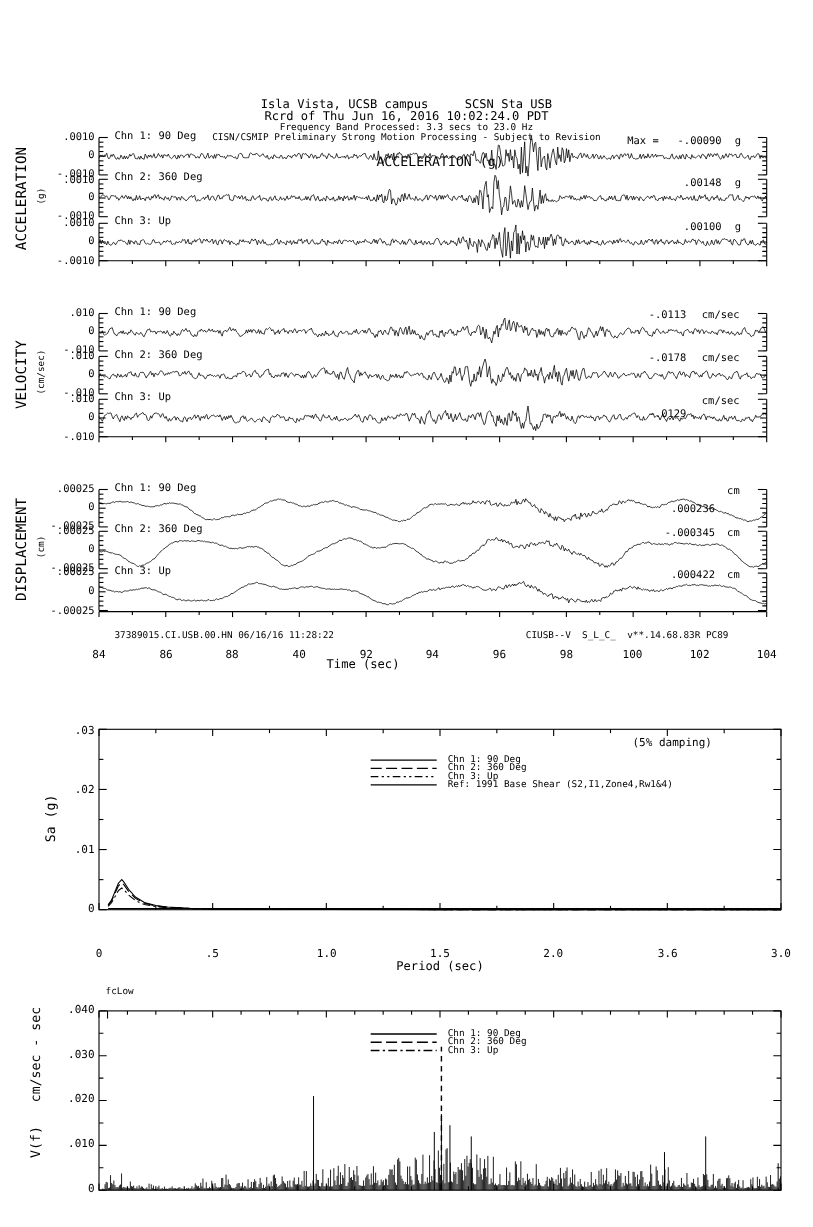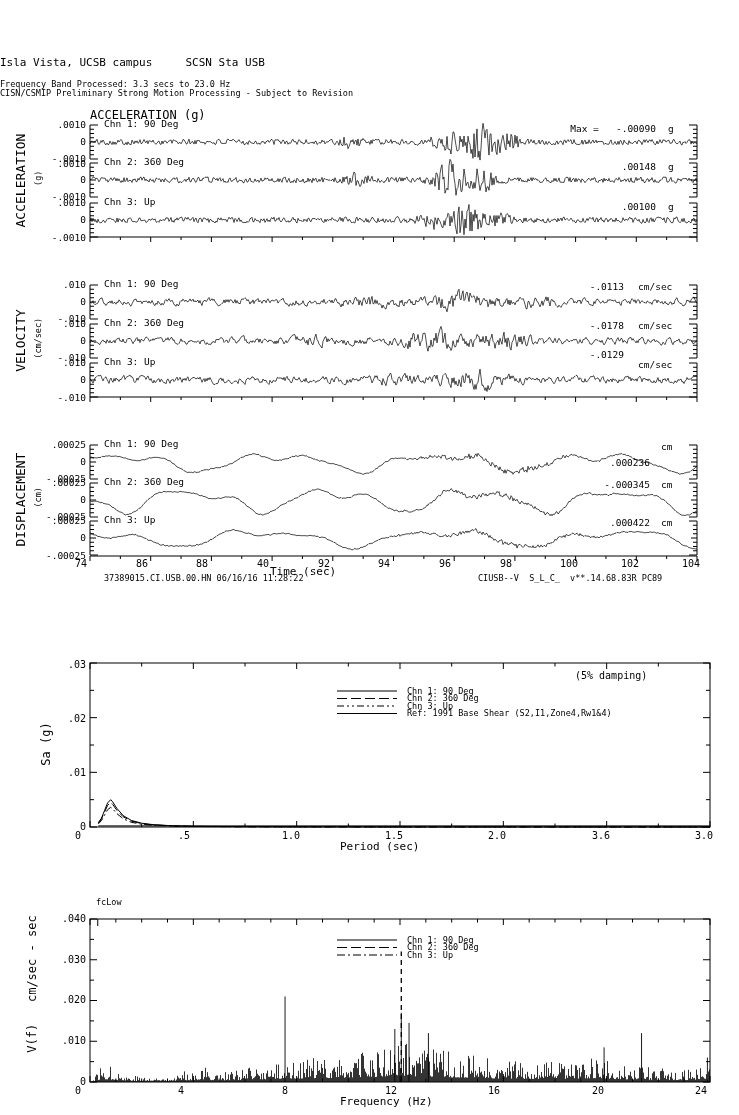--- a/index.html
+++ b/index.html
@@ -1,20 +1,20 @@
 <!DOCTYPE html>
 <html><head>
 <meta charset="utf-8">
 <style>
   html,body{margin:0;padding:0;background:#fff;}
   .page{position:relative;width:739px;height:1115px;background:#fff;overflow:hidden;
         font-family:"DejaVu Sans Mono","Liberation Mono",monospace;color:#000;}
   .t{position:absolute;white-space:pre;line-height:1;}
   .r{text-align:right;}
-  .c{text-align:left;}
+  .c{text-align:center;margin-top:32px;}
   .rot{transform:rotate(-90deg);text-align:center;}
   svg{position:absolute;left:0;top:0;}
 </style>
 </head>
 <body>
 
 <div class="page">
 
   <svg id="cv" width="739" height="1115">
       <line x1="90" y1="125" x2="90" y2="159" stroke="#000" stroke-width="1"></line>
@@ -400,20 +400,21 @@
       <line x1="604.0833333333333" y1="1082" x2="604.0833333333333" y2="1047.3625" stroke="#000" stroke-width="0.9"></line>
       <line x1="641.5416666666666" y1="1082" x2="641.5416666666666" y2="1033.1" stroke="#000" stroke-width="0.9"></line>
       <line x1="707.4166666666666" y1="1082" x2="707.4166666666666" y2="1057.55" stroke="#000" stroke-width="0.9"></line>
       <line x1="401.2916666666667" y1="1082" x2="401.2916666666667" y2="951.6" stroke="#000" stroke-width="1.3" stroke-dasharray="5,4"></line>
       <line x1="337" y1="940" x2="397" y2="940" stroke="#000" stroke-width="1.2"></line>
       <line x1="337" y1="947.5" x2="397" y2="947.5" stroke="#000" stroke-width="1.2" stroke-dasharray="10,4"></line>
       <line x1="337" y1="955" x2="397" y2="955" stroke="#000" stroke-width="1.2" stroke-dasharray="8,3,2,3"></line>
     </svg>
 
   <div class="t c" style="left:0;width:739px;top:57px;font-size:11px">Isla Vista, UCSB campus     SCSN Sta USB</div>
+  <div class="t c" style="left:0;width:739px;top:68px;font-size:11px">Rcrd of Thu Jun 16, 2016 10:02:24.0 PDT</div>
   <div class="t c" style="left:0;width:739px;top:80px;font-size:8.5px">Frequency Band Processed: 3.3 secs to 23.0 Hz</div>
   <div class="t c" style="left:90px;width:620px;top:109px;font-size:12px">ACCELERATION (g)</div>
 
   <div class="t c" style="left:0;width:739px;top:89px;font-size:8.5px">CISN/CSMIP Preliminary Strong Motion Processing - Subject to Revision</div>
   <div class="t rot" style="width:140px;left:-50px;top:174px;font-size:13px">ACCELERATION</div>
   <div class="t rot" style="width:140px;left:-32px;top:174px;font-size:8.5px">(g)</div>
 
   <div class="t r" style="left:26px;width:60px;top:120px;font-size:9.5px">.0010</div>
   <div class="t r" style="left:26px;width:60px;top:137px;font-size:9.5px">0</div>
   <div class="t r" style="left:26px;width:60px;top:154px;font-size:9.5px">-.0010</div>
@@ -449,21 +450,21 @@
   <div class="t r" style="left:26px;width:60px;top:393px;font-size:9.5px">-.010</div>
 
   <div class="t" style="left:104px;top:279px;font-size:9.5px">Chn 1: 90 Deg</div>
   <div class="t" style="left:104px;top:318px;font-size:9.5px">Chn 2: 360 Deg</div>
   <div class="t" style="left:104px;top:357px;font-size:9.5px">Chn 3: Up</div>
 
   <div class="t r" style="left:480px;width:144px;top:282px;font-size:9.5px">-.0113</div>
   <div class="t" style="left:638px;top:282px;font-size:9.5px">cm/sec</div>
   <div class="t r" style="left:480px;width:144px;top:321px;font-size:9.5px">-.0178</div>
   <div class="t" style="left:638px;top:321px;font-size:9.5px">cm/sec</div>
-  <div class="t r" style="left:480px;width:144px;top:350px;font-size:9.5px">-.0129</div>
+  <div class="t r" style="left:480px;width:144px;top:372px;font-size:9.5px">-.0129</div>
   <div class="t" style="left:638px;top:360px;font-size:9.5px">cm/sec</div>
 
   <div class="t rot" style="width:140px;left:-50px;top:493px;font-size:13px">DISPLACEMENT</div>
   <div class="t rot" style="width:140px;left:-32px;top:493px;font-size:8.5px">(cm)</div>
 
   <div class="t r" style="left:26px;width:60px;top:440px;font-size:9.5px">.00025</div>
   <div class="t r" style="left:26px;width:60px;top:457px;font-size:9.5px">0</div>
   <div class="t r" style="left:26px;width:60px;top:474px;font-size:9.5px">-.00025</div>
   <div class="t r" style="left:26px;width:60px;top:478px;font-size:9.5px">.00025</div>
   <div class="t r" style="left:26px;width:60px;top:495px;font-size:9.5px">0</div>
@@ -476,21 +477,21 @@
   <div class="t" style="left:104px;top:477px;font-size:9.5px">Chn 2: 360 Deg</div>
   <div class="t" style="left:104px;top:515px;font-size:9.5px">Chn 3: Up</div>
 
   <div class="t r" style="left:480px;width:170px;top:458px;font-size:9.5px">.000236</div>
   <div class="t" style="left:661px;top:442px;font-size:9.5px">cm</div>
   <div class="t r" style="left:480px;width:170px;top:480px;font-size:9.5px">-.000345</div>
   <div class="t" style="left:661px;top:480px;font-size:9.5px">cm</div>
   <div class="t r" style="left:480px;width:170px;top:518px;font-size:9.5px">.000422</div>
   <div class="t" style="left:661px;top:518px;font-size:9.5px">cm</div>
 
-  <div class="t c" style="left:75px;width:30px;top:559px;font-size:10px">74</div>
+  <div class="t c" style="left:75px;width:30px;top:559px;font-size:10px">84</div>
   <div class="t c" style="left:136px;width:30px;top:559px;font-size:10px">86</div>
   <div class="t c" style="left:196px;width:30px;top:559px;font-size:10px">88</div>
   <div class="t c" style="left:257px;width:30px;top:559px;font-size:10px">40</div>
   <div class="t c" style="left:318px;width:30px;top:559px;font-size:10px">92</div>
   <div class="t c" style="left:378px;width:30px;top:559px;font-size:10px">94</div>
   <div class="t c" style="left:439px;width:30px;top:559px;font-size:10px">96</div>
   <div class="t c" style="left:500px;width:30px;top:559px;font-size:10px">98</div>
   <div class="t c" style="left:560px;width:30px;top:559px;font-size:10px">100</div>
   <div class="t c" style="left:621px;width:30px;top:559px;font-size:10px">102</div>
   <div class="t c" style="left:682px;width:30px;top:559px;font-size:10px">104</div>

